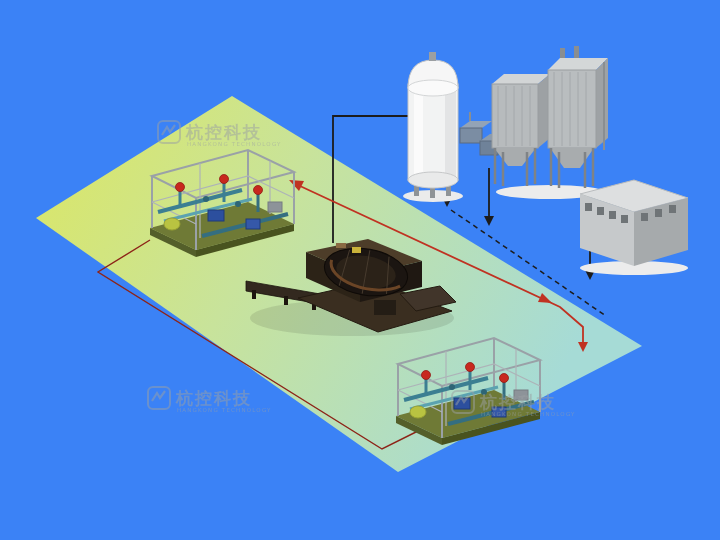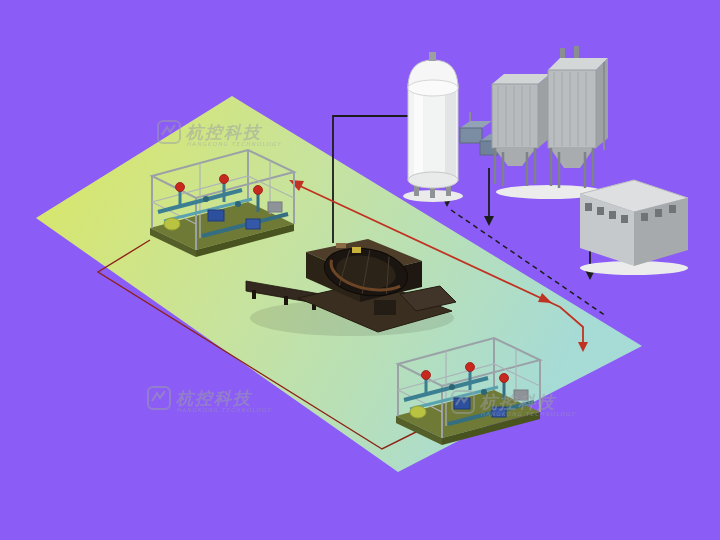--- a/index.html
+++ b/index.html
@@ -1,23 +1,22 @@
 <!DOCTYPE html>
 <html><head>
 <meta charset="utf-8">
 <style>
   html, body { margin: 0; padding: 0; background: #ffffff; }
   body { font-family: "DejaVu Sans", sans-serif; }
   .stage {
     position: relative;
     width: 720px;
     height: 540px;
-    background: #8b5cf6;
+    background: #3b82f6;
     overflow: hidden;
-    font-style: italic;
   }
   svg text { font-family: "DejaVu Sans", sans-serif; }
 </style>
 </head>
 <body>
 
 <div class="stage">
 <svg width="720" height="540" viewBox="0 0 720 540" xmlns="http://www.w3.org/2000/svg">
 
   <defs>

